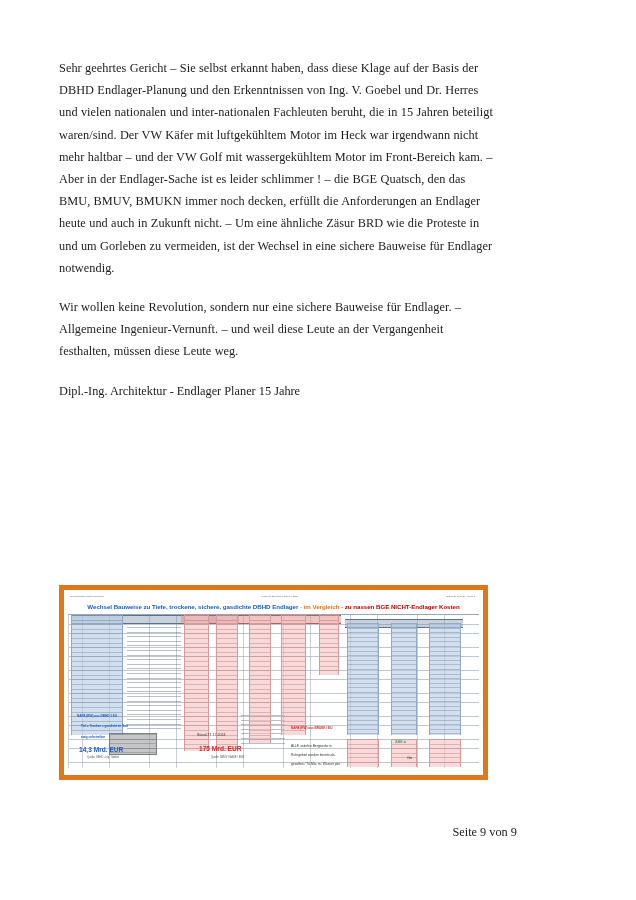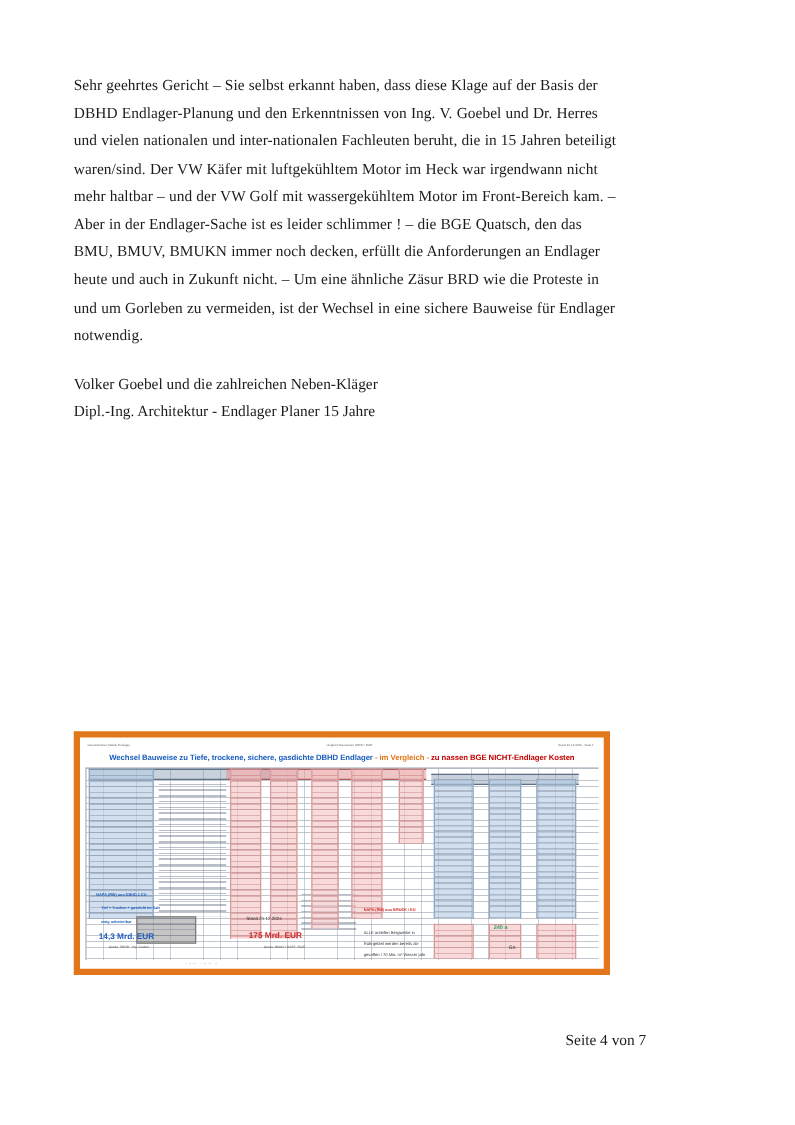--- a/index.html
+++ b/index.html
@@ -235,22 +235,22 @@
     white-space: nowrap;
   }
 </style>
 </head>
 <body>
 
 <div class="page">
 
   <div class="content">
     <p class="para">Sehr geehrtes Gericht – Sie selbst erkannt haben, dass diese Klage auf der Basis der DBHD Endlager-Planung und den Erkenntnissen von Ing. V. Goebel und Dr. Herres und vielen nationalen und inter-nationalen Fachleuten beruht, die in 15 Jahren beteiligt waren/sind. Der VW Käfer mit luftgekühltem Motor im Heck war irgendwann nicht mehr haltbar – und der VW Golf mit wassergekühltem Motor im Front-Bereich kam. – Aber in der Endlager-Sache ist es leider schlimmer ! – die BGE Quatsch, den das BMU, BMUV, BMUKN immer noch decken, erfüllt die Anforderungen an Endlager heute und auch in Zukunft nicht. – Um eine ähnliche Zäsur BRD wie die Proteste in und um Gorleben zu vermeiden, ist der Wechsel in eine sichere Bauweise für Endlager notwendig.</p>
+    <p class="para">Wir wollen keine Revolution, sondern nur eine sichere Bauweise für Endlager. – Allgemeine Ingenieur-Vernunft. – und weil diese Leute an der Vergangenheit festhalten, müssen diese Leute weg.</p>
     <div class="sig-block">
-      <span class="line">Volker Goebel und die zahlreichen Neben-Kläger</span>
       <span class="line">Dipl.-Ing. Architektur - Endlager Planer 15 Jahre</span>
     </div>
   </div>
 
   <div class="figure">
     <div class="frame">
       <div class="frame-inner">
         <div class="sheet">
 
           <div class="sheet-hdr">
@@ -327,15 +327,15 @@
               <div class="fig-note n-dark" style="left: 222px; top: 148px; font-size: 3.3px;">gesoffen / 70 Mio. m³ Wasser jahr</div>
               <div class="fig-note n-green" style="left: 326px; top: 124px; font-size: 4.4px;">240 a</div>
               <div class="fig-note n-dark" style="left: 338px; top: 141px; font-size: 4px;">Gn</div>
             </div>
 
         </div>
       </div>
     </div>
   </div>
 
-  <div class="footer">Seite 4 von 7</div>
+  <div class="footer">Seite 9 von 9</div>
 
 </div>
 
 </body></html>

